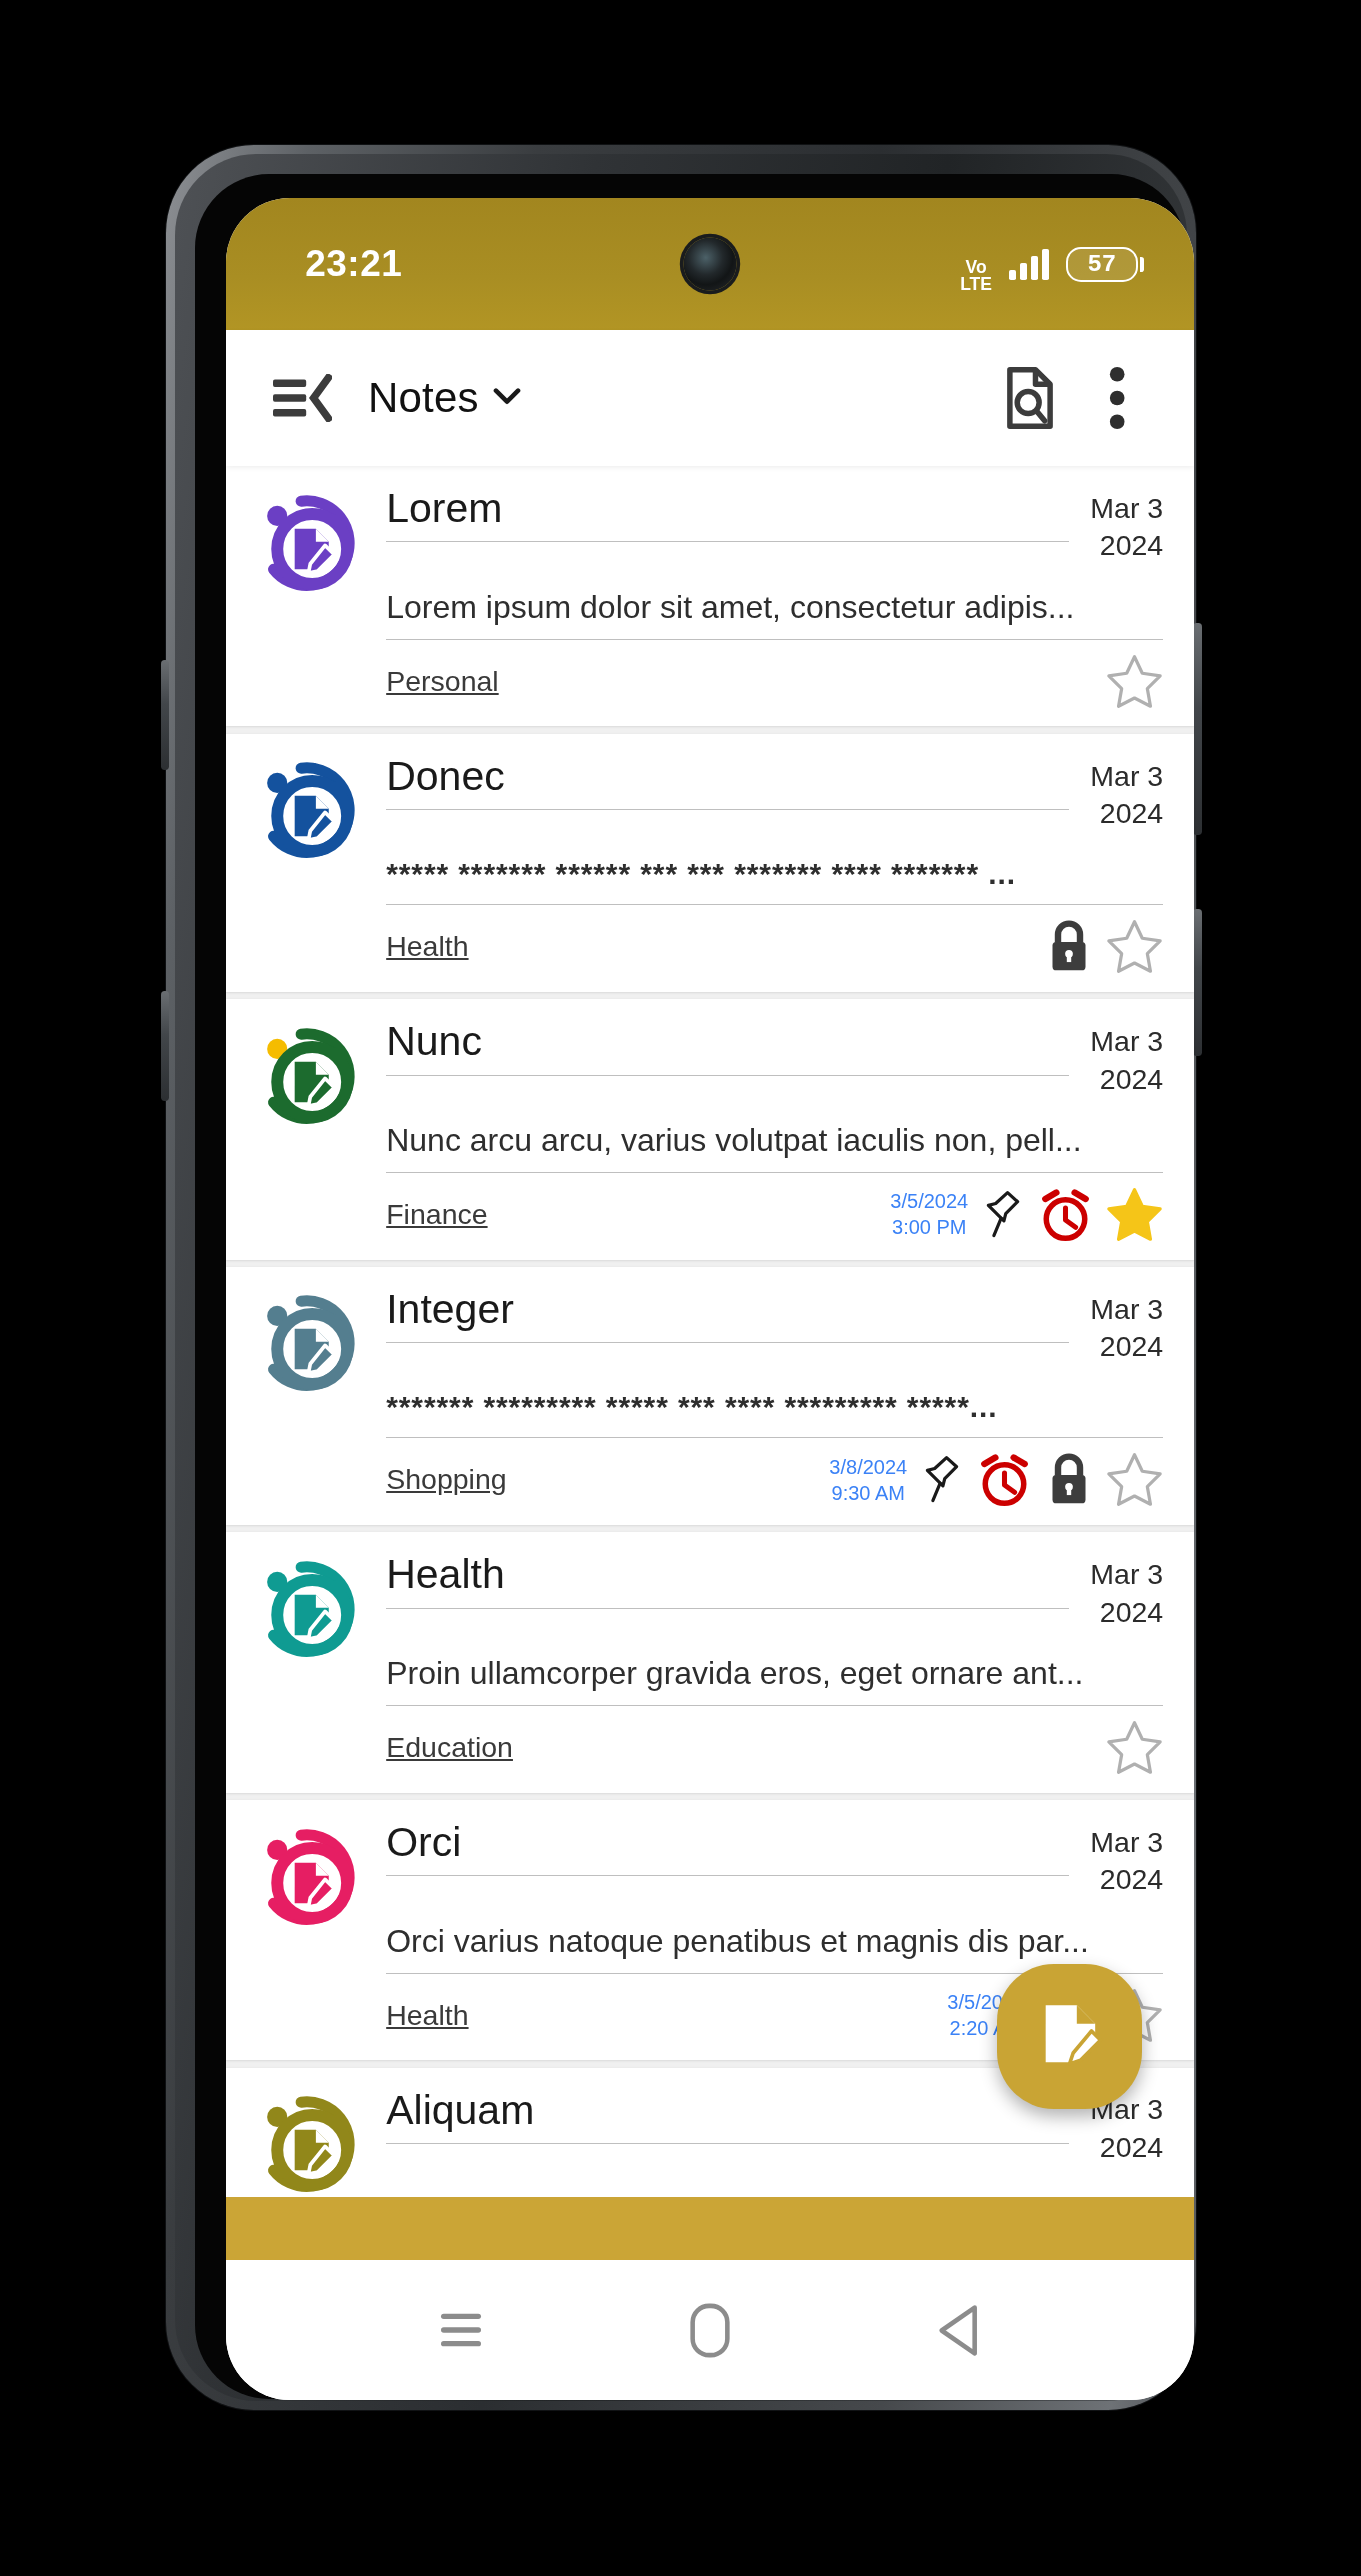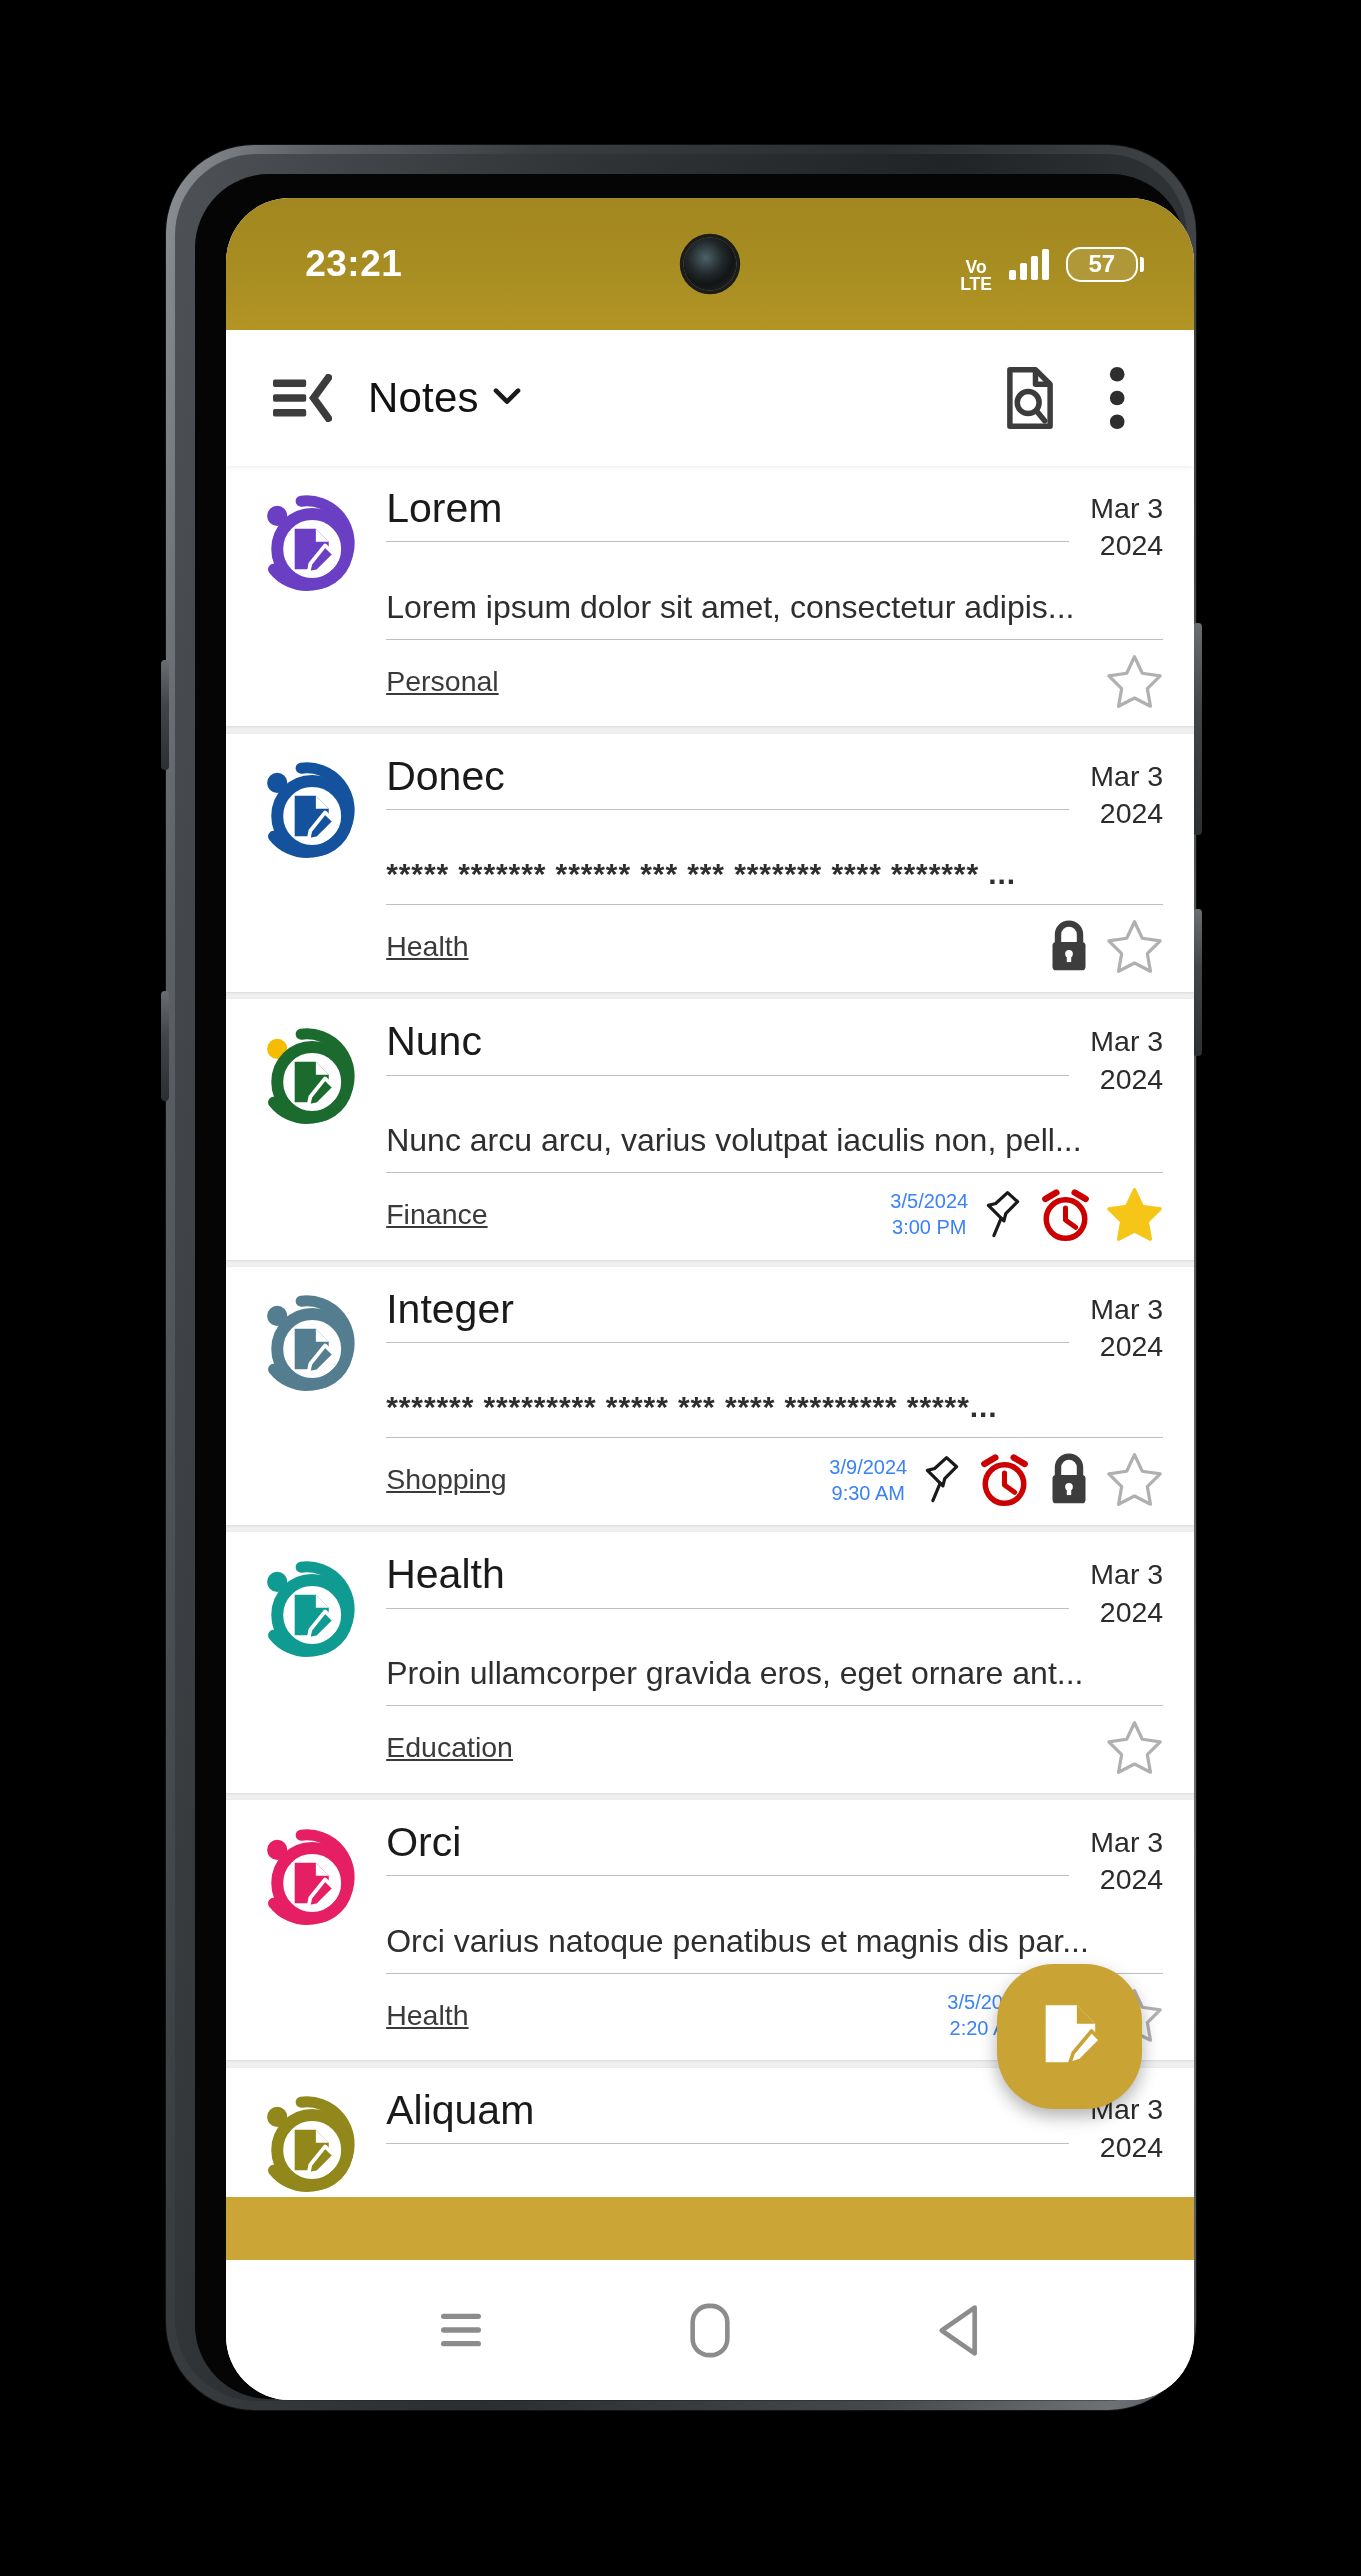--- a/index.html
+++ b/index.html
@@ -107,20 +107,21 @@
 
   #battery {
     display: flex; align-items: center;
   }
   #battery-shell {
     width: 72px; height: 35px;
     border: 2.8px solid #ffffff;
     border-radius: 15px;
     display: flex; align-items: center; justify-content: center;
     background: rgba(255,255,255,0.10);
+    font-family: Liberation Mono, monospace;
   }
   #battery-level { font-size: 24px; font-weight: 700; color: #ffffff; }
   #battery-cap { width: 4.6px; height: 14.7px; background: #ffffff; border-radius: 0 2.8px 2.8px 0; margin-left: 1.8px; }
 
   
   #camera {
     position: absolute;
     left: 50%; top: 50%;
     transform: translate(-50%, -50%);
     width: 53px; height: 53px;
@@ -503,21 +504,21 @@
           <div>Mar 3</div>
           <div>2024</div>
         </div>
       </div>
       <div class="note-preview masked">******* ********* ***** *** **** ********* *****...</div>
       <div class="preview-rule"></div>
       <div class="note-footer">
         <div class="note-category">Shopping</div>
         <div class="footer-spacer"></div>
         <div class="reminder-stamp">
-            <div>3/9/2024</div>
+            <div>3/8/2024</div>
             <div>9:30 AM</div>
           </div>
         <div class="footer-icon">
                     <svg width="44" height="53" viewBox="0 0 48 58">
     <path d="M29 5 L16 17 L8 19 L25 36 L27 28 L40 15 Z" fill="none" stroke="#1a1a1a" stroke-width="3.5" stroke-linejoin="round"></path>
     <path d="M22 33 L14 52" stroke="#1a1a1a" stroke-width="3.5" stroke-linecap="round"></path>
   </svg>
                   </div>
         <div class="footer-icon">
                     <svg width="55" height="57" viewBox="0 0 60 62">

